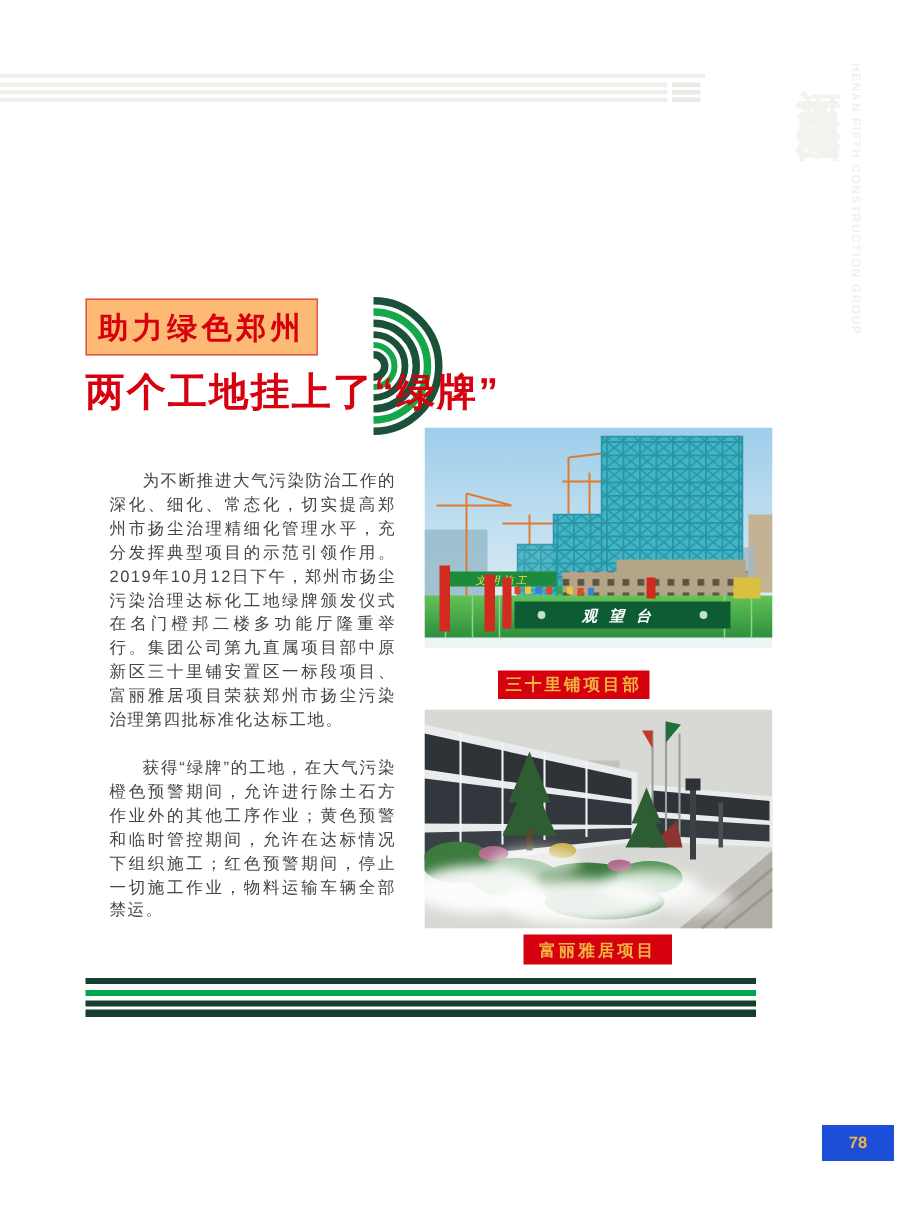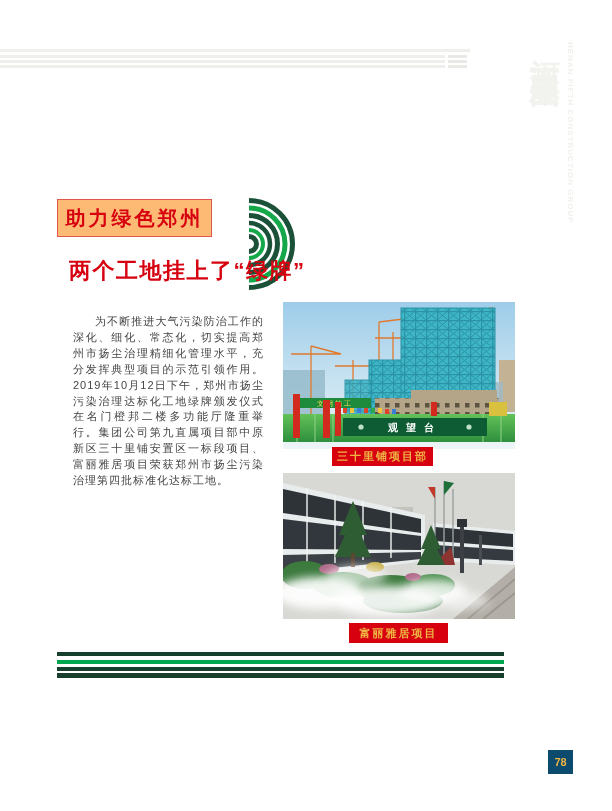--- a/index.html
+++ b/index.html
@@ -28,52 +28,52 @@
   }
   
   .badge{
     position:absolute;left:57px;top:199px;width:153px;height:36px;
     border:1px solid #e2574d;background:#fdba74;
     color:#d7000f;font-size:20px;font-weight:bold;letter-spacing:3px;
     display:flex;align-items:center;justify-content:center;
   }
   .logo{position:absolute;left:249px;top:196px;}
   .title{
-    position:absolute;left:57px;top:244px;margin:12px;
-    font-size:22px;font-weight:bold;color:#d7000f;letter-spacing:1.5px;
+    position:absolute;left:57px;top:244px;margin:0;
+    font-size:26px;font-weight:bold;color:#d7000f;letter-spacing:1.5px;
     white-space:nowrap;
   }
   
   .article{
     position:absolute;left:57px;top:298px;width:223px;
     font-size:11px;line-height:15.9px;color:#454545;
     text-align:justify;letter-spacing:1px;
   }
   .article p{margin:16px;text-indent:2em;}
   
   .photo{position:absolute;display:block;margin:0;font-size:0;}
-  .photo1{left:283px;top:302px;}
+  .photo1{left:283px;top:285px;font-style:italic;}
   .photo2{left:283px;top:473px;}
   .caption{
     position:absolute;background:#d6000f;color:#f0b443;
     font-size:11px;font-weight:bold;letter-spacing:2px;
     display:flex;align-items:center;justify-content:center;
   }
   .cap1{left:332px;top:447px;width:101px;height:19px;}
   .cap2{left:349px;top:623px;width:99px;height:20px;}
   
   .stripe{position:absolute;left:57px;width:447px;}
   .stripe.s1{top:652px;height:4px;background:#173f2e;}
   .stripe.s2{top:660px;height:4px;background:#00a650;}
   .stripe.s3{top:667px;height:4px;background:#173f2e;}
   .stripe.s4{top:673px;height:5px;background:#173f2e;}
   
   .page-num{
-    position:absolute;left:548px;top:750px;width:25px;height:24px;
-    background:#0c4a6e;color:#f0b443;font-size:11px;font-weight:bold;
+    position:absolute;left:548px;top:750px;width:48px;height:24px;
+    background:#1d4ed8;color:#f0b443;font-size:11px;font-weight:bold;
     display:flex;align-items:center;justify-content:center;
   }
 </style>
 </head>
 <body>
 
 <div class="hline l1"></div>
 <div class="hline l2"></div>
 <div class="hline l3"></div>
 <div class="hline l4"></div>
@@ -96,20 +96,21 @@
     <circle cx="0" cy="48" r="21" stroke="#1b5138" stroke-width="4.5"></circle>
     <circle cx="0" cy="48" r="14" stroke="#14a84b" stroke-width="4"></circle>
     <circle cx="0" cy="48" r="7.5" stroke="#1b5138" stroke-width="5"></circle>
   </g>
 </svg>
 
 <h1 class="title">两个工地挂上了“绿牌”</h1>
 
 <div class="article">
   <p>为不断推进大气污染防治工作的深化、细化、常态化，切实提高郑州市扬尘治理精细化管理水平，充分发挥典型项目的示范引领作用。2019年10月12日下午，郑州市扬尘污染治理达标化工地绿牌颁发仪式在名门橙邦二楼多功能厅隆重举行。集团公司第九直属项目部中原新区三十里铺安置区一标段项目、富丽雅居项目荣获郑州市扬尘污染治理第四批标准化达标工地。</p>
+  <p>获得“绿牌”的工地，在大气污染橙色预警期间，允许进行除土石方作业外的其他工序作业；黄色预警和临时管控期间，允许在达标情况下组织施工；红色预警期间，停止一切施工作业，物料运输车辆全部禁运。</p>
 </div>
 
 <figure class="photo photo1">
   <svg width="232" height="147" viewBox="0 0 232 147">
     <defs>
       <linearGradient id="sky1" x1="0" y1="0" x2="0" y2="1">
         <stop offset="0" stop-color="#9ecdea"></stop>
           <stop offset="0.8" stop-color="#dcedf4"></stop>
           <stop offset="1" stop-color="#eef5f6"></stop>
       </linearGradient>

